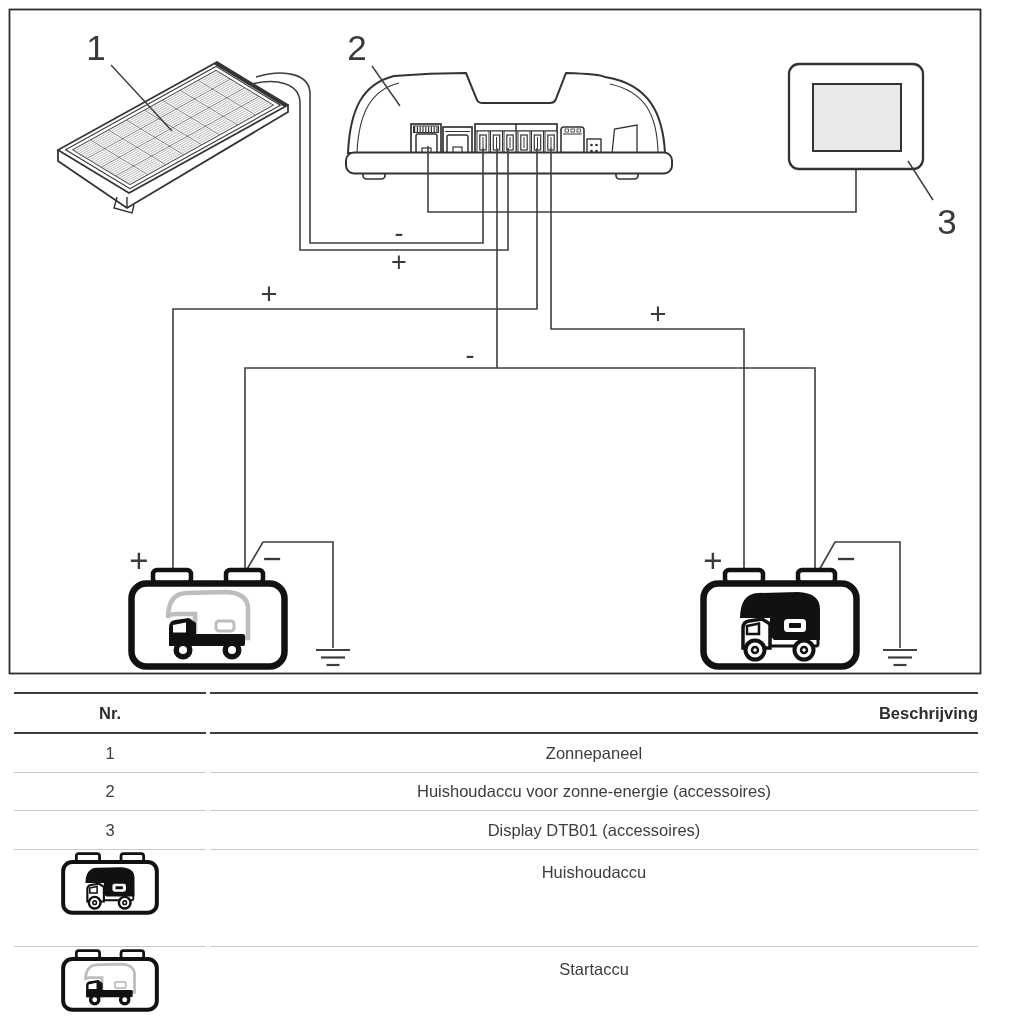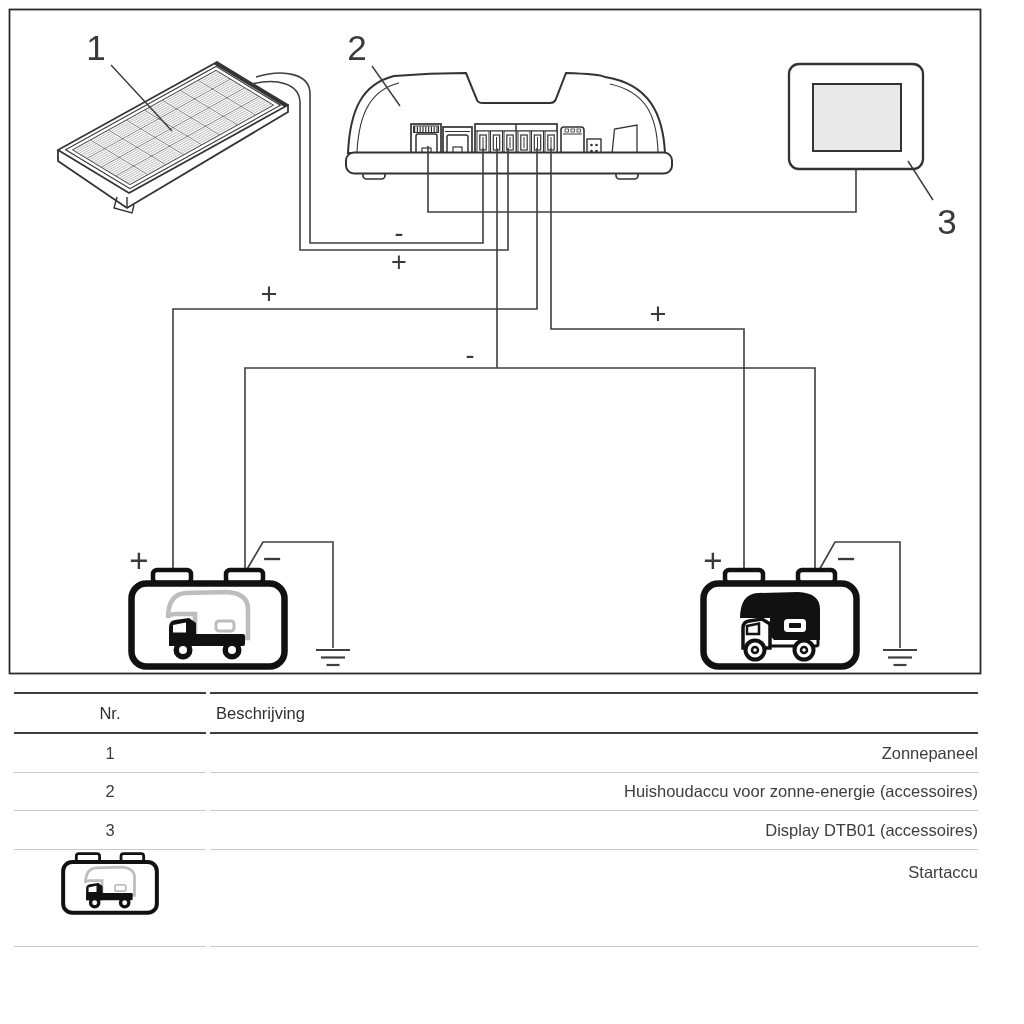--- a/index.html
+++ b/index.html
@@ -10,29 +10,29 @@
   #diagram-svg{position:absolute;left:0;top:0;}
   .svg-text{font-family:"Liberation Sans", sans-serif;fill:#3a3a3a;}
   .legend-wrap{position:absolute;left:10px;top:692px;width:972px;}
   table.legend{
     width:100%;border-collapse:separate;border-spacing:4px 0;table-layout:fixed;
     font-size:16.5px;color:#3d3d3d;
   }
   table.legend col.c1{width:192px;}
   table.legend th{
     border-top:2px solid #3e3e3e;border-bottom:2px solid #3e3e3e;
-    font-weight:normal;color:#2f2f2f;height:38px;padding:0;
+    font-weight:bold;color:#2f2f2f;height:38px;padding:0;
   }
   table.legend th.h-nr{text-align:center;}
-  table.legend th.h-desc{text-align:left;padding-left:6px;}
+  table.legend th.h-desc{text-align:right;padding-left:6px;}
   table.legend td{
     border-bottom:1.5px solid #c9c9c9;padding:0;vertical-align:middle;
   }
   td.num{text-align:center;height:38px;}
-  td.desc{text-align:right;padding-left:6px;}
+  td.desc{text-align:center;padding-left:6px;}
   tr.r1 td{height:38px;} tr.r2 td{height:37px;} tr.r3 td{height:38px;}
   tr.iconrow td{height:83px;vertical-align:top;}
   tr.iconrow td.desc{padding-top:13px;}
   td.iconcell{text-align:center;padding-top:5px;}
   .batt-icon{display:inline-block;}
 </style>
 </head>
 <body>
 
 <svg id="diagram-svg" width="1024" height="1024" viewBox="0 0 1024 1024">
@@ -231,20 +231,28 @@
         <td class="num">2</td>
         <td class="desc">Huishoudaccu voor zonne-energie (accessoires)</td>
       </tr>
       <tr class="r3">
         <td class="num">3</td>
         <td class="desc">Display DTB01 (accessoires)</td>
       </tr>
       <tr class="iconrow">
         <td class="iconcell">
           <svg class="batt-icon" viewBox="0 0 160 106" width="98" height="65">
+              <use href="#batt-dark"></use>
+            </svg>
+        </td>
+        <td class="desc">Huishoudaccu</td>
+      </tr>
+      <tr class="iconrow">
+        <td class="iconcell">
+          <svg class="batt-icon" viewBox="0 0 160 106" width="98" height="65">
               <use href="#batt-light"></use>
             </svg>
         </td>
         <td class="desc">Startaccu</td>
       </tr>
     </tbody>
   </table>
 </div>
 
 </body></html>

